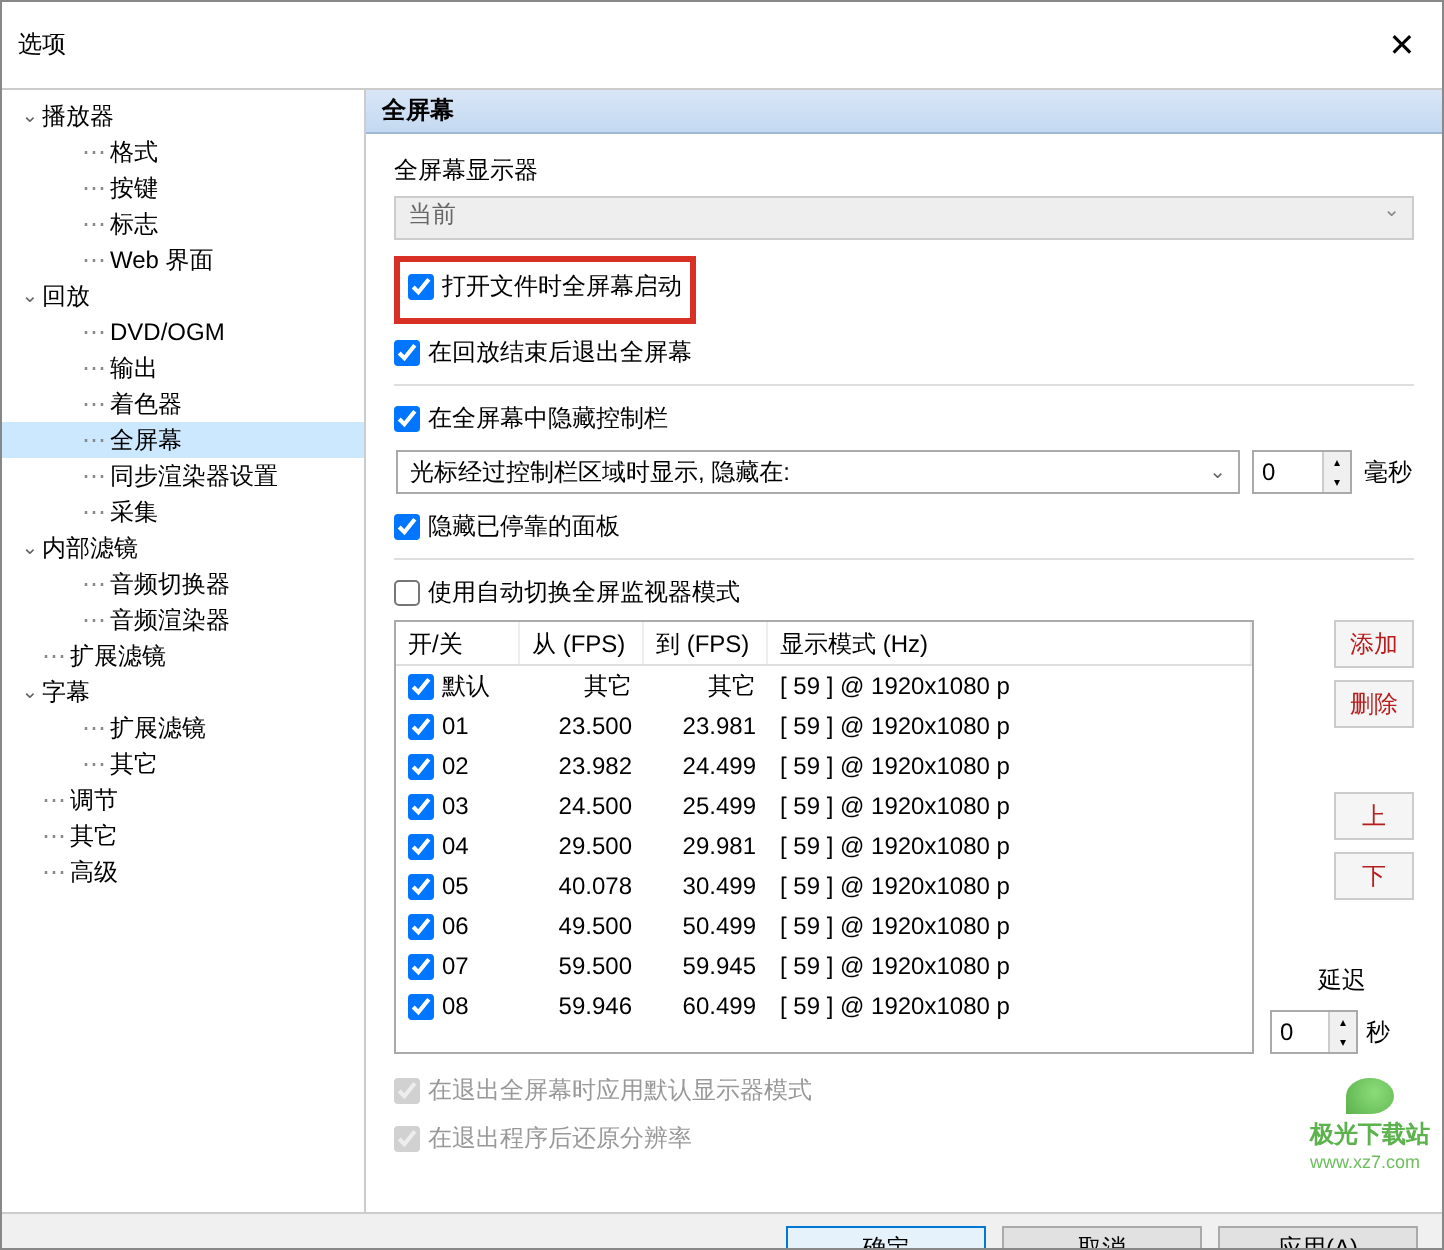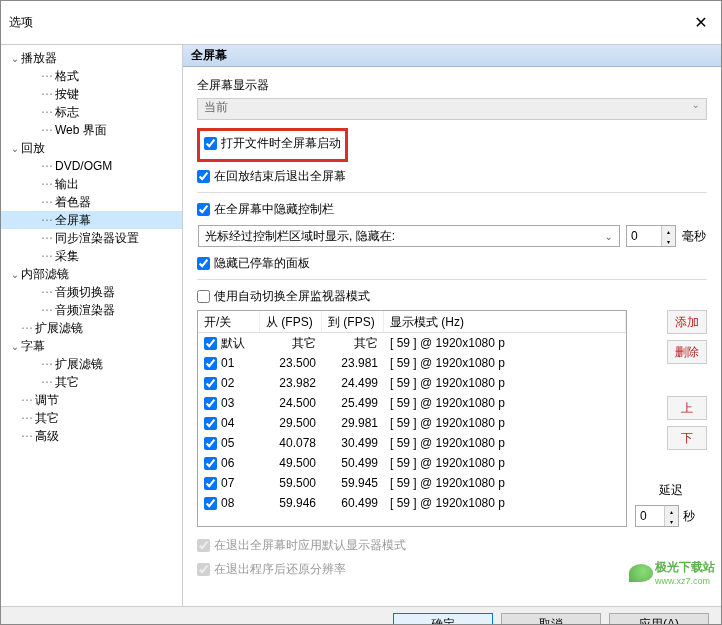--- a/index.html
+++ b/index.html
@@ -46,21 +46,21 @@
 .td-onoff { width: 62px; display: flex; align-items: center; gap: 4px; }
 .td-from { width: 62px; text-align: right; }
 .td-to { width: 62px; text-align: right; }
 .td-mode { flex: 1; }
 .side-buttons { width: 72px; display: flex; flex-direction: column; gap: 6px; }
 .side-buttons button { height: 24px; border: 1px solid #ccc; background: #f5f5f5; cursor: pointer; color: #b91c1c; margin-left: 32px; }
 .side-buttons .sep { height: 20px; }
 .button-bar { height: 36px; border-top: 1px solid #ccc; display: flex; align-items: center; justify-content: flex-end; gap: 8px; padding: 0 12px; background: #f0f0f0; position: relative; }
 .button-bar button { width: 100px; height: 24px; border: 1px solid #aaa; background: #e1e1e1; cursor: pointer; }
 .button-bar button.primary { border: 1px solid #0078d7; background: #e5f1fb; }
-.watermark { position: absolute; right: 6px; bottom: 38px; font-size: 12px; color: #4baa3a; font-weight: bold; display: flex; align-items: center; gap: 2px; opacity: 0.9; }
+.watermark { position: absolute; right: 6px; bottom: 38px; font-size: 12px; color: #4baa3a; font-weight: bold; display: flex; align-items: center; gap: 2px; opacity: 0.9; flex-direction: column; }
 .watermark .wm-sub { font-size: 9px; color: #5bb84a; font-weight: normal; }
 .watermark-icon { width: 24px; height: 18px; background: radial-gradient(circle at 60% 40%, #7fd96b, #4baa3a); border-radius: 50% 50% 50% 0; }
 </style>
 </head>
 <body>
 
 <div class="titlebar">
   <span class="title">选项</span>
   <div class="close-btn">✕</div>
 </div>

